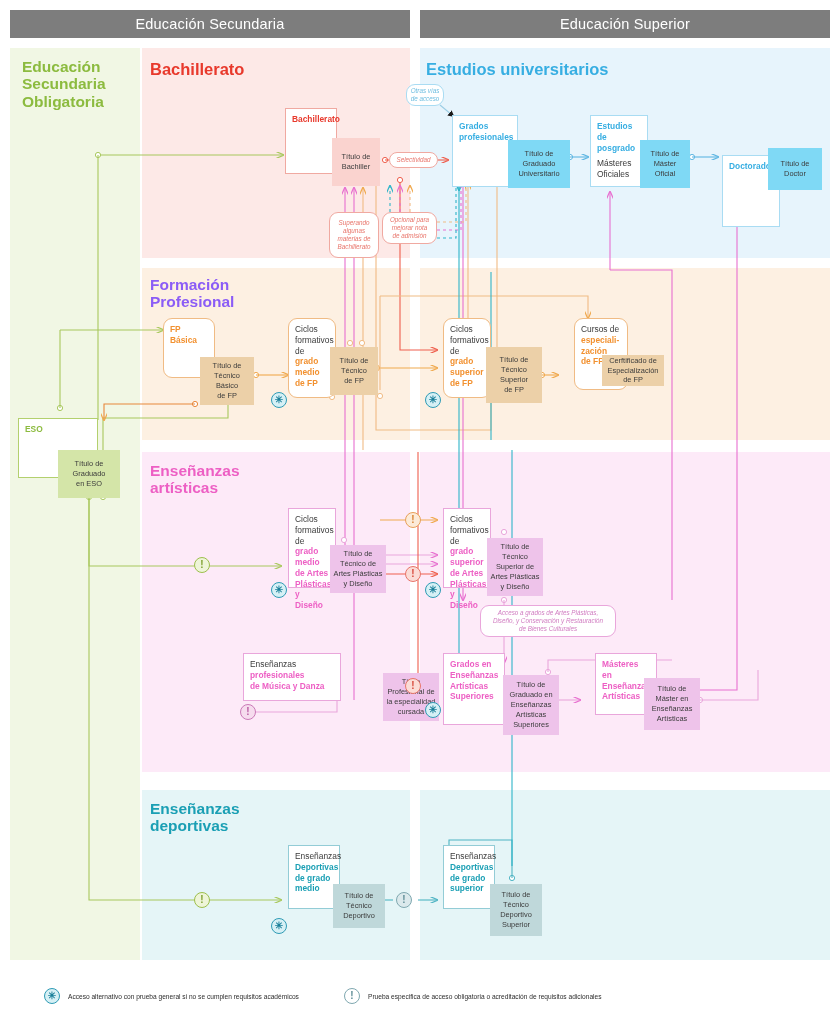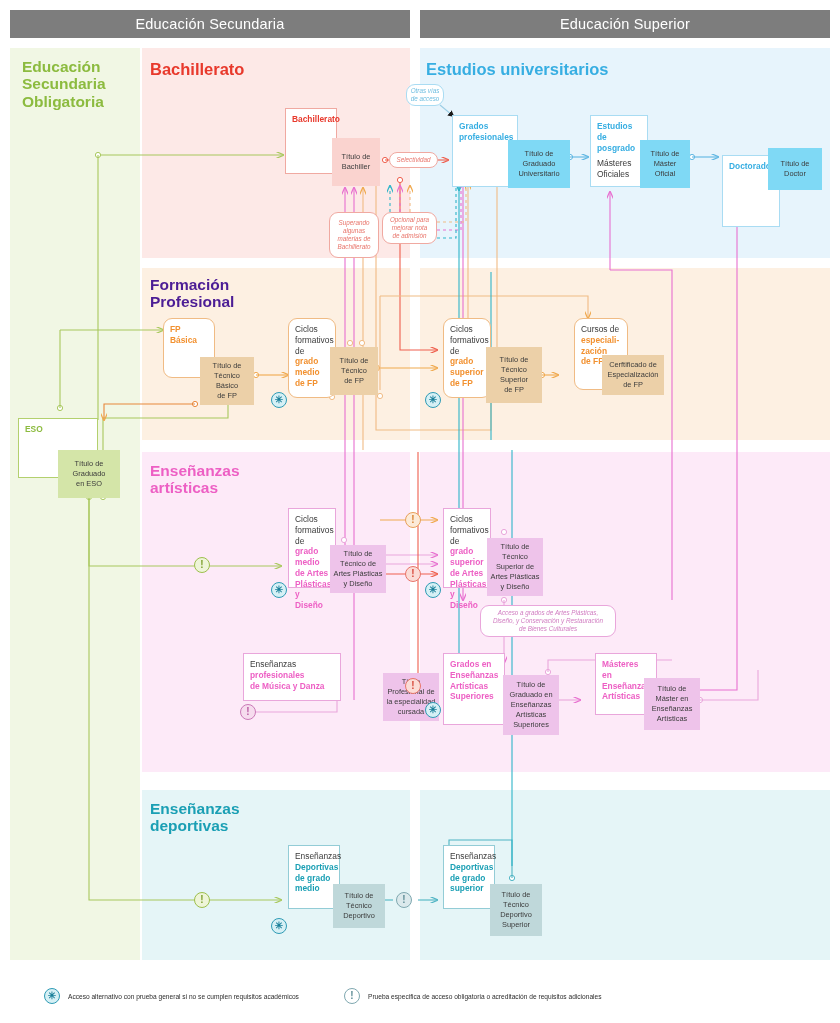--- a/index.html
+++ b/index.html
@@ -18,21 +18,21 @@
   .band-blue{background:#e7f4fc;}
   .band-orange{background:#fdf0e2;}
   .band-pink{background:#fdeaf8;}
   .band-teal{background:#e5f5f7;}
 
   
   .btitle{position:absolute;font-weight:bold;line-height:1.12;}
   .t-green{color:#8cbb3f;font-size:15.5px;}
   .t-red{color:#e8392c;font-size:16.5px;}
   .t-blue{color:#37aee2;font-size:16.5px;}
-  .t-orange{color:#4c1d95;font-size:15.5px;}
+  .t-orange{color:#8b5cf6;font-size:15.5px;}
   .t-pink{color:#ed5fc4;font-size:15.5px;}
   .t-teal{color:#1a9fb4;font-size:15.5px;}
 
   
   .sbox{position:absolute;background:#fff;box-sizing:border-box;border:1px solid #ccc;
         font-size:8.4px;line-height:1.28;padding:5px 6px;font-weight:bold;}
   .sbox.green{border-color:#b3d06e;color:#8cbb3f;}
   .sbox.red{border-color:#f0a9a1;color:#e8392c;}
   .sbox.blue{border-color:#a9dcf3;color:#37aee2;}
   .sbox.orange{border-color:#f0bb84;color:#f29130;border-radius:9px;}
@@ -387,21 +387,21 @@
 
   <div class="tbox orange" style="left:330px;top:347px;width:48px;height:48px;white-space:pre-line;">Título de
 Técnico
 de FP</div>
 
   <div class="tbox orange" style="left:486px;top:347px;width:56px;height:56px;white-space:pre-line;">Título de
 Técnico
 Superior
 de FP</div>
 
-  <div class="tbox orange" style="left:602px;top:355px;width:62px;height:40px;white-space:pre-line;">Cerftificado de
+  <div class="tbox orange" style="left:602px;top:355px;width:62px;height:31px;white-space:pre-line;">Cerftificado de
 Especialización
 de FP</div>
 
   <div class="tbox blue" style="left:508px;top:140px;width:62px;height:48px;white-space:pre-line;">Título de
 Graduado
 Universitario</div>
 
   <div class="tbox blue" style="left:640px;top:140px;width:50px;height:48px;white-space:pre-line;">Título de
 Máster
 Oficial</div>

